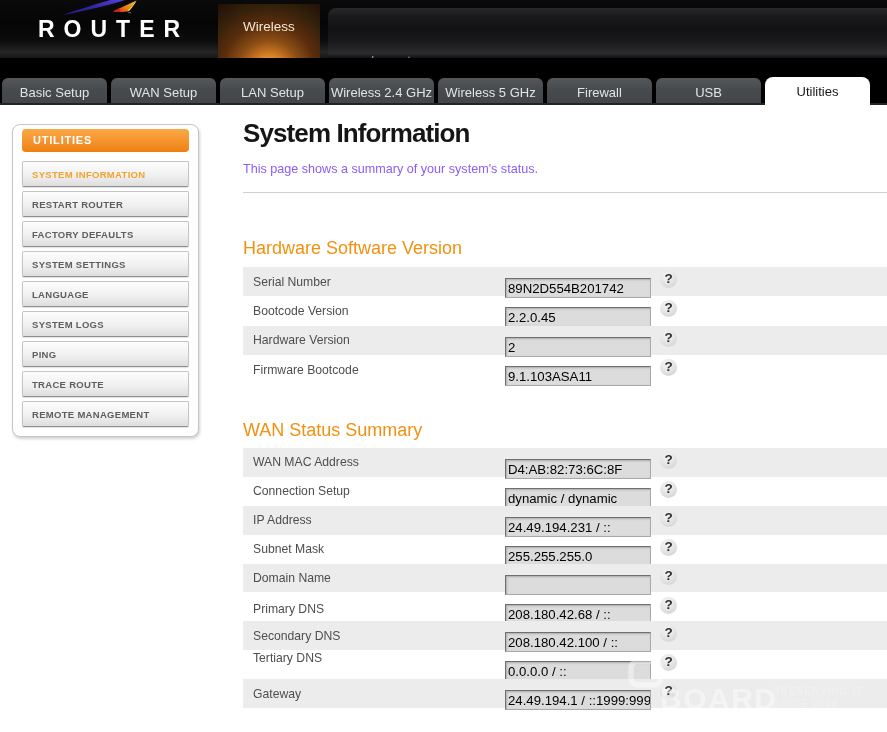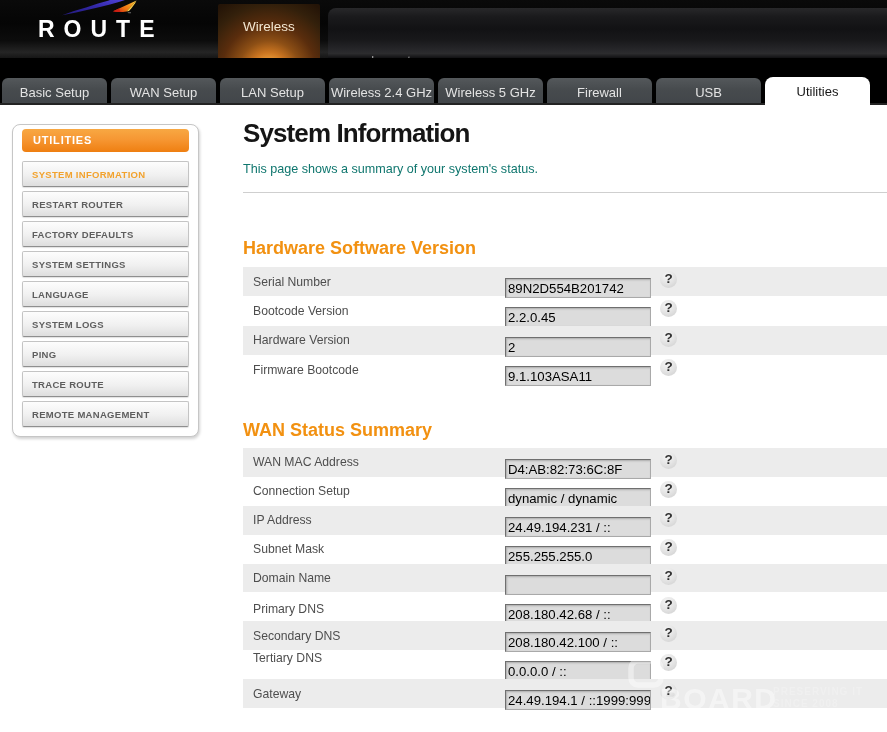--- a/index.html
+++ b/index.html
@@ -42,23 +42,23 @@
   line-height:23px; padding-left:11px; }
 .sitem { position:absolute; left:9px; width:167px; height:26px;
   background:linear-gradient(180deg,#fdfdfd 0%,#f0f0f0 55%,#dedede 100%);
   border:1px solid #c4c4c4; border-bottom:1px solid #8f8f8f; border-radius:2px;
   box-shadow:0 1px 1px rgba(0,0,0,0.12);
   color:#5e5e5e; font-size:9.5px; font-weight:bold; letter-spacing:0.3px;
   line-height:25px; padding-left:9px; }
 .sitem.on { color:#f2a22d; }
 #h1 { position:absolute; left:243px; top:118px; font-size:26px; font-weight:bold;
   color:#151515; letter-spacing:-0.9px; }
-#sub { position:absolute; left:243px; top:162px; font-size:12.6px; color:#0f766e; }
+#sub { position:absolute; left:243px; top:162px; font-size:12.6px; color:#8b5cf6; }
 #rule { position:absolute; left:243px; top:192px; width:644px; height:1px; background:#cfcfcf; }
-.h2 { position:absolute; left:243px; font-size:18px; font-weight:bold; color:#f29111; }
+.h2 { position:absolute; left:243px; font-size:18px; font-weight:normal; color:#f29111; }
 .row { position:absolute; left:243px; width:644px; }
 .row.g { background:#ececec; }
 .lab { position:absolute; left:10px; top:50%; transform:translateY(-50%);
   font-size:12.2px; color:#4e4e4e; }
 .inp { position:absolute; left:262px; top:11px;
   width:146px; height:20px; background:#dcdcdc;
   border:1px solid; border-color:#6f6f6f #a9a9a9 #a9a9a9 #6f6f6f;
   box-shadow:inset 1px 1px 2px rgba(0,0,0,0.22), 0 1px 0 rgba(255,255,255,0.85);
   font-size:13.2px; color:#000; line-height:19px; padding:0 2px;
   white-space:nowrap; overflow:hidden; }
@@ -90,21 +90,21 @@
           <stop offset="0.7" stop-color="#f79a1e"></stop>
           <stop offset="1" stop-color="#ffcf45"></stop>
         </linearGradient>
       </defs>
       <path d="M6,15.2 L18,11 30,7.6 42,3.6 52,0.8 54,0 69,0 62,2.2 54,4.4 44,7 32,9.8 20,12.6 10,14.6 Z" fill="url(#bl)"></path>
       <path d="M57,11.3 L80.5,0.4 L70.5,11.4 C65,12.5 60,12.2 57,11.3 Z" fill="url(#og)"></path>
       <path d="M80.5,0.4 L70.5,11.4 L73,11 C76,7.8 79,3.8 80.5,0.4 Z" fill="#ffd24a"></path>
       <path d="M57,11.3 L63,8.5 L64.5,11.9 C61.5,12.2 59,12 57,11.3 Z" fill="#cd2013"></path>
       <text x="71.5" y="14.5" font-size="3.8" font-weight="bold" fill="#b5b5b5">™</text>
     </svg>
-    <div id="arris">ROUTE</div>
+    <div id="arris">ROUTER</div>
     <div id="wtab">Wireless</div>
     <div id="logout">Logout</div>
   </div>
 
   <div id="tabband"></div>
   <div id="tabline"></div>
   <div class="tab" style="left:2px">Basic Setup</div>
   <div class="tab" style="left:111px">WAN Setup</div>
   <div class="tab" style="left:220px">LAN Setup</div>
   <div class="tab" style="left:329px">Wireless 2.4 GHz</div>

